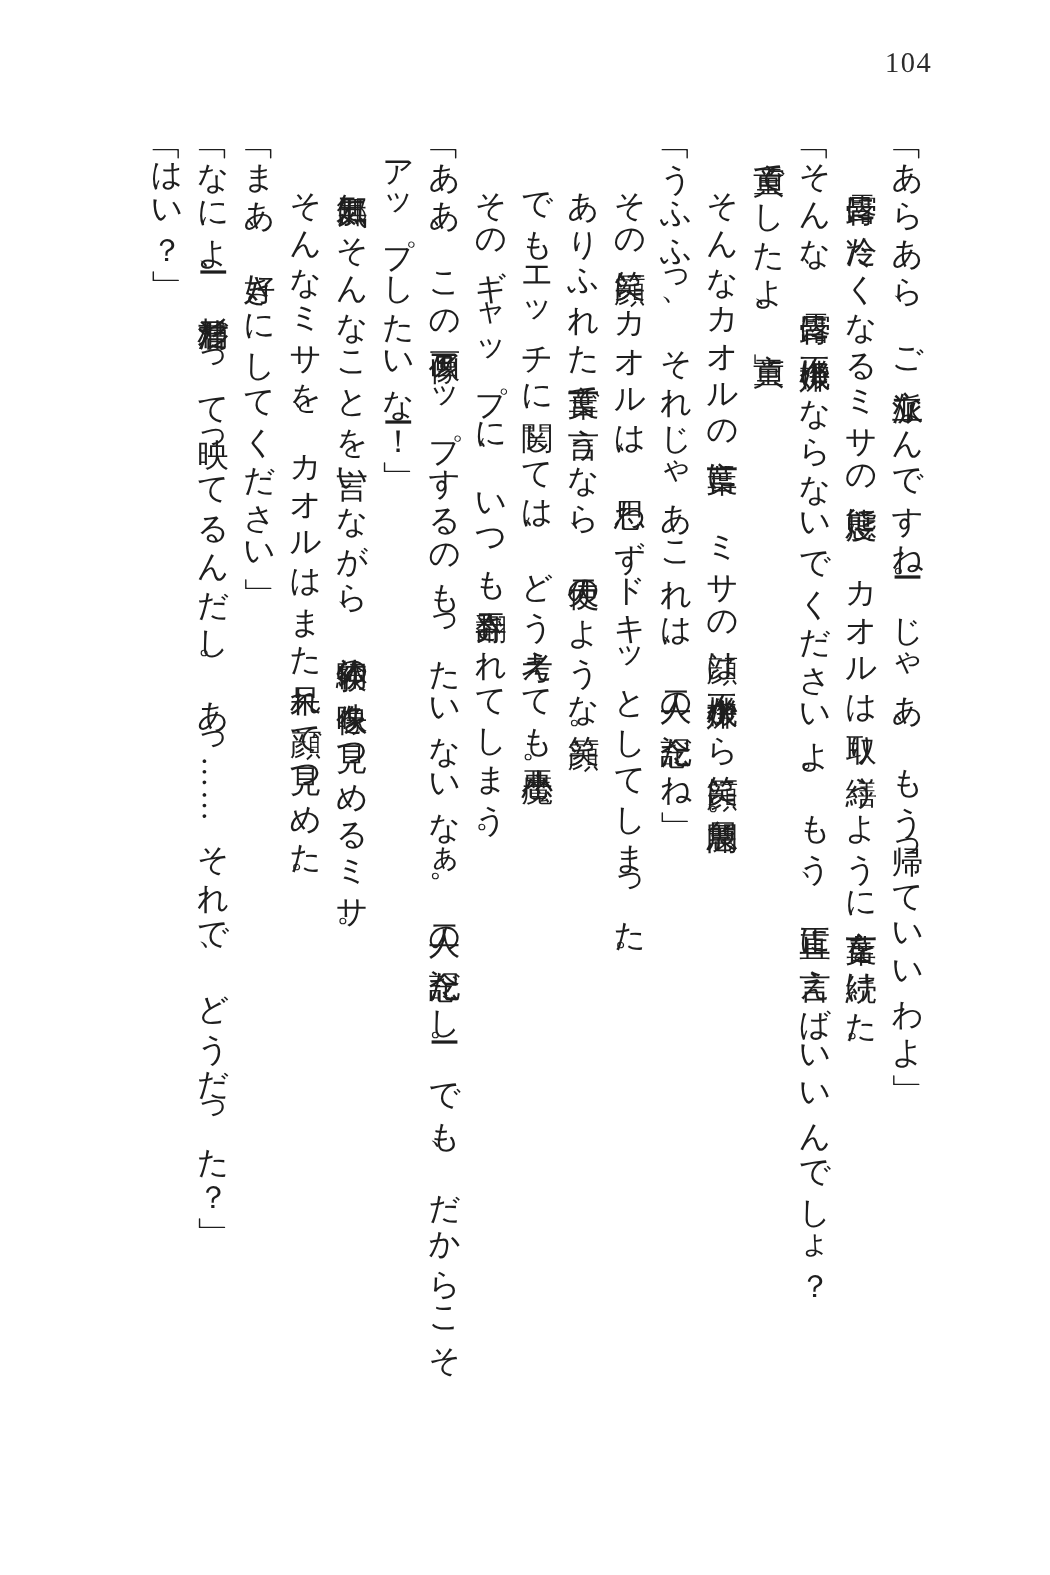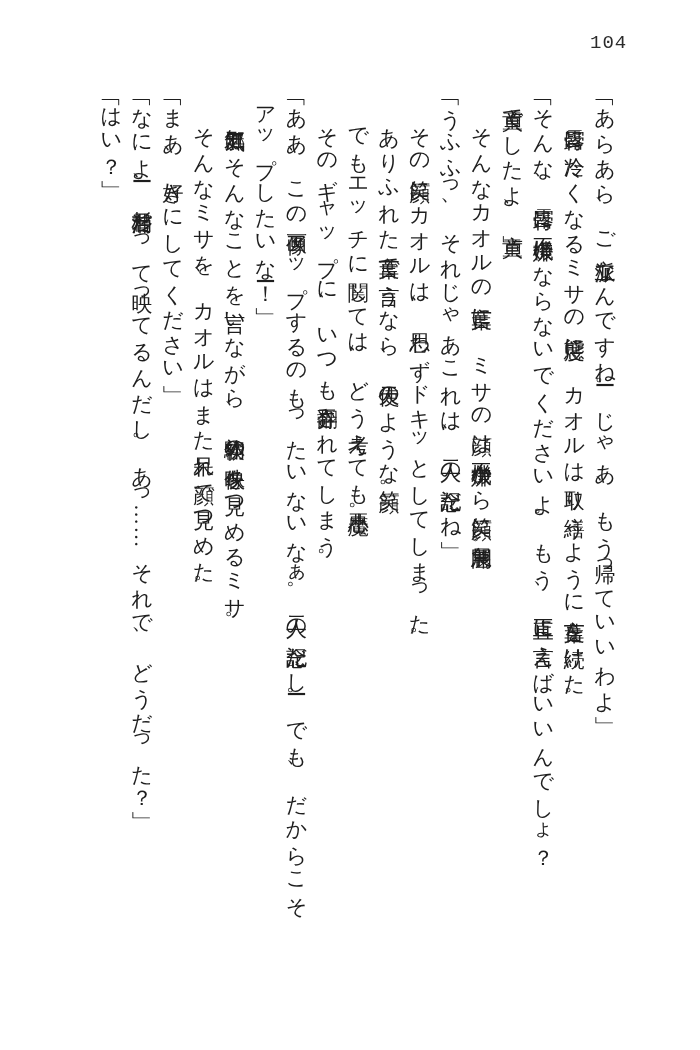--- a/index.html
+++ b/index.html
@@ -11,21 +11,21 @@
     position: relative;
     width: 700px;
     height: 1050px;
     background: #ffffff;
     overflow: hidden;
   }
   .page-number {
     position: absolute;
     top: 32px;
     left: 590px;
-    font-family: Liberation Mono, monospace;
+    font-family: Liberation Serif, serif;
     font-size: 19px;
     color: #2b2b2b;
     letter-spacing: 1px;
   }
   .text-block {
     position: absolute;
     top: 92px;
     right: 80px;
     height: 945px;
     writing-mode: vertical-rl;

